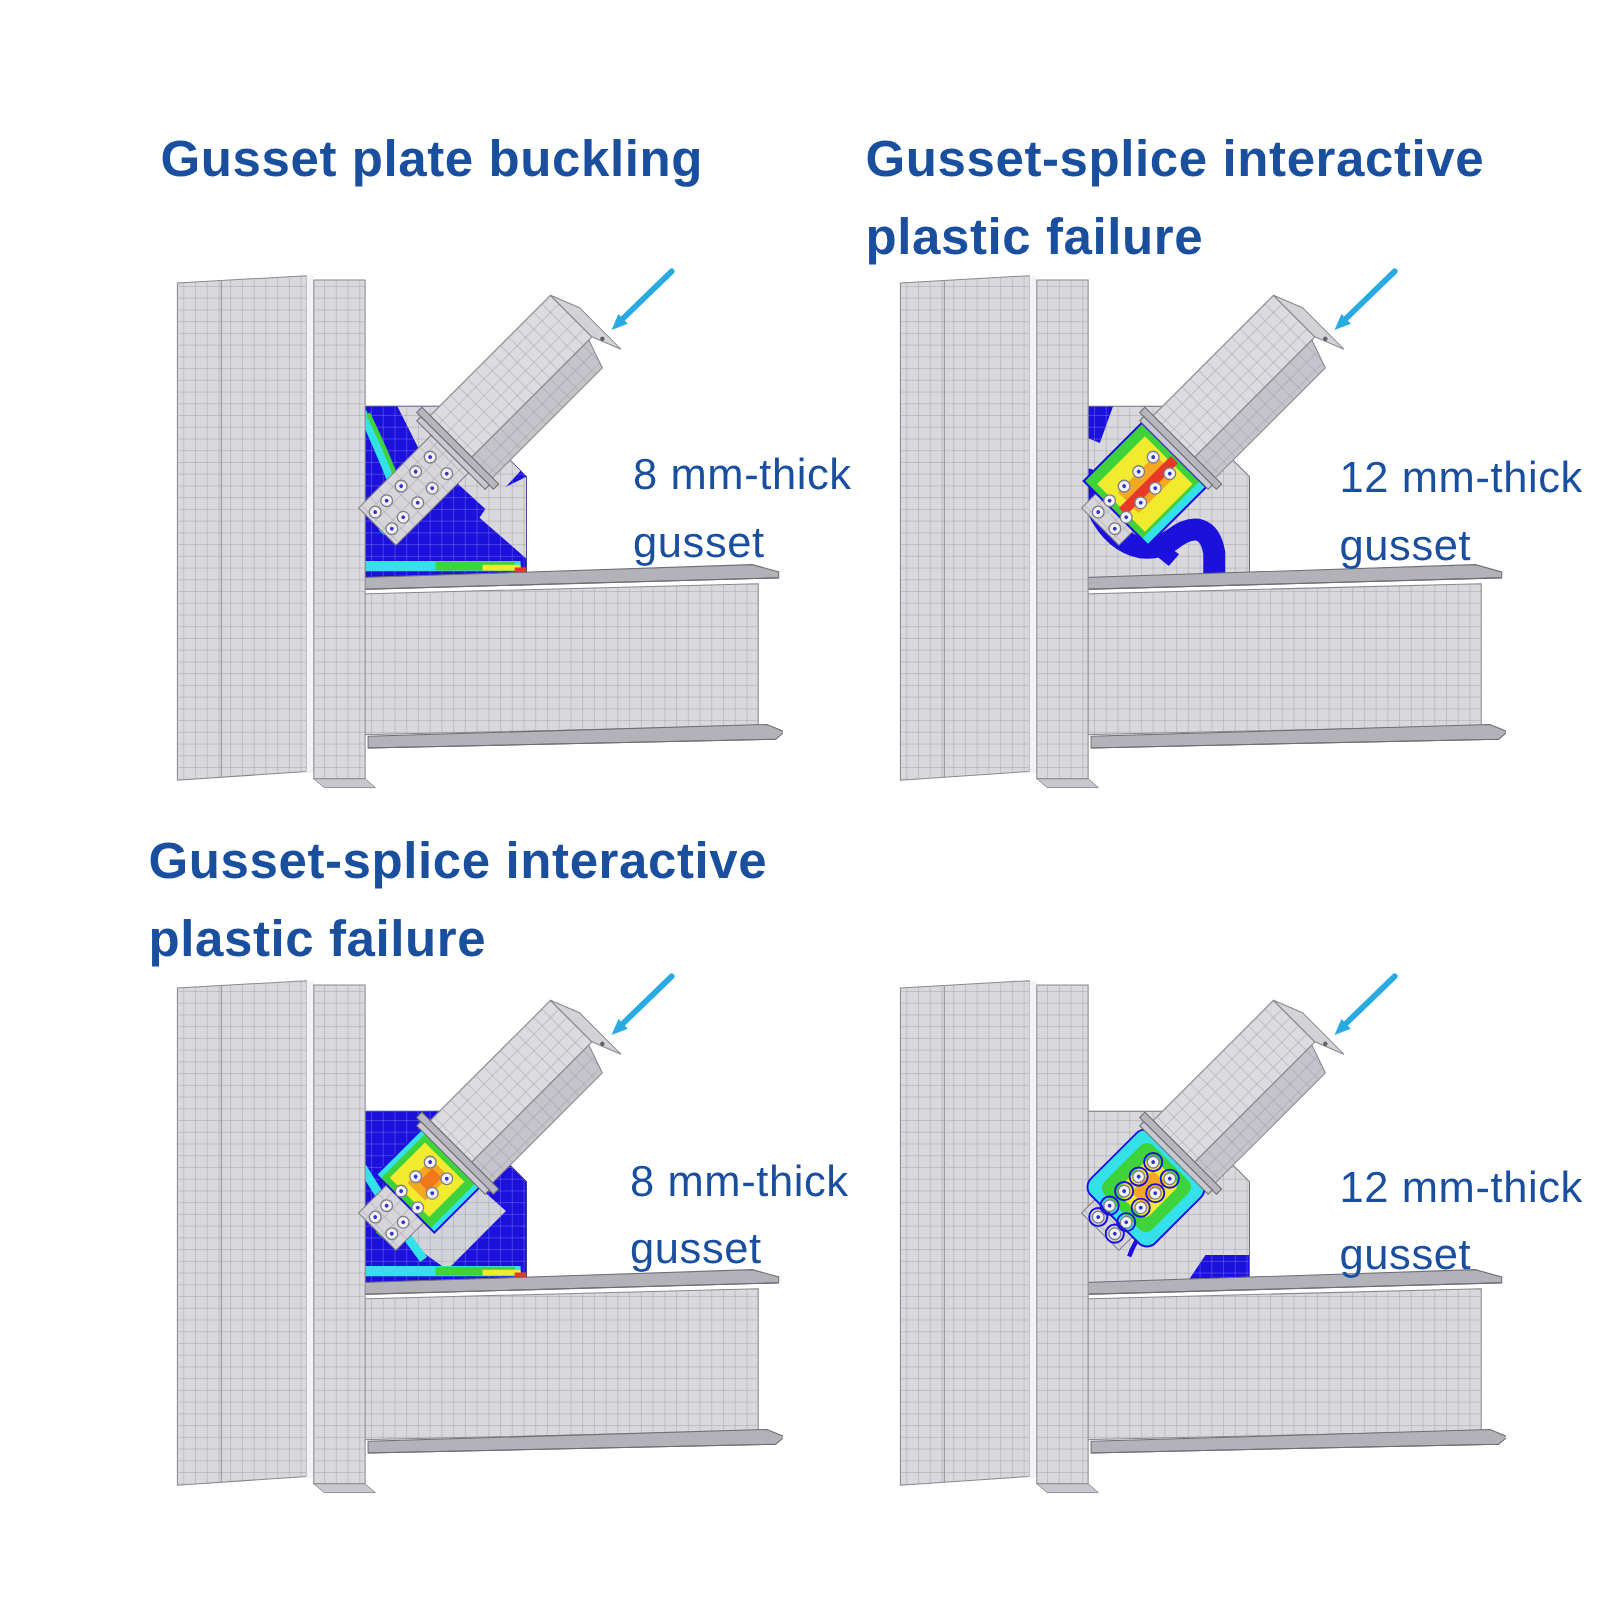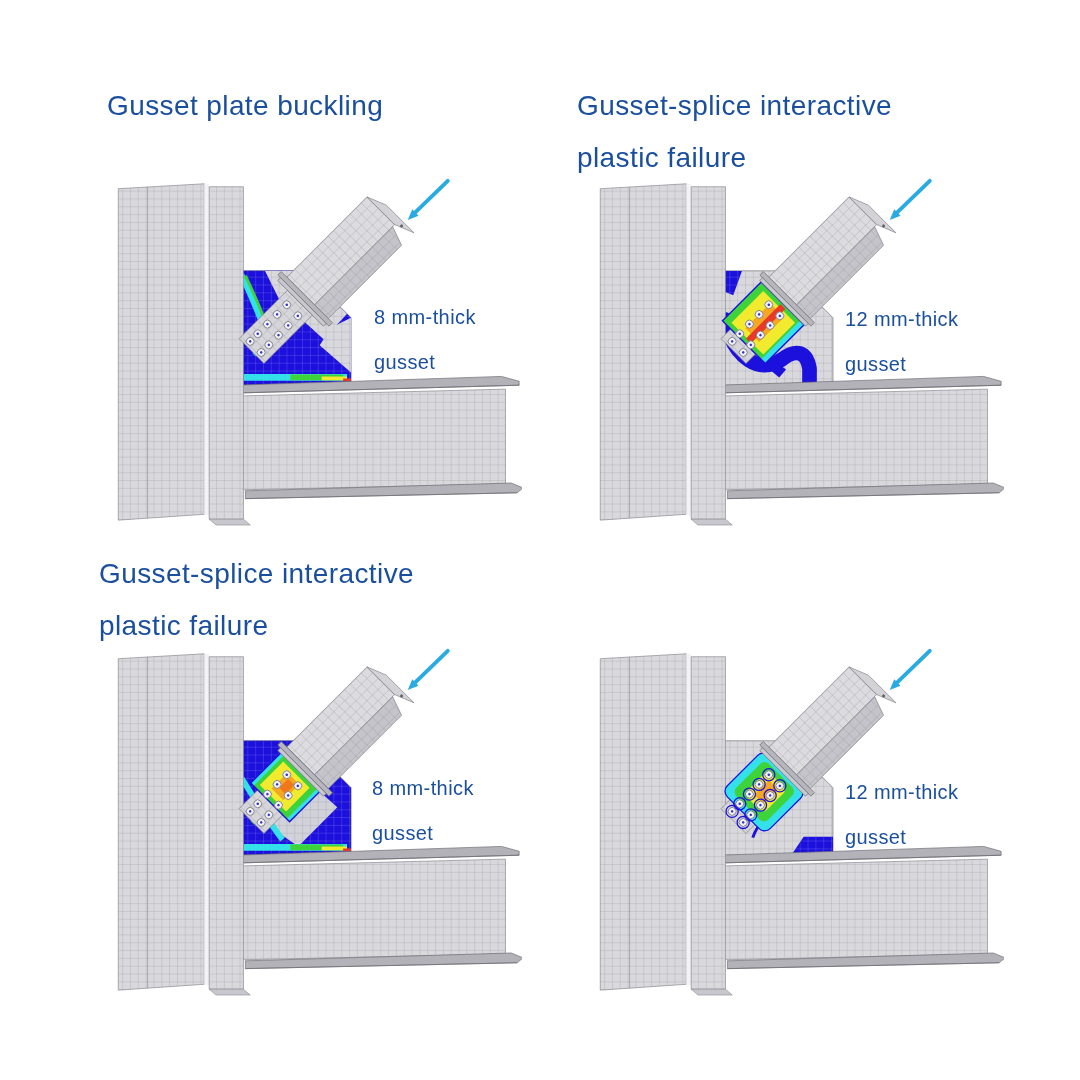--- a/index.html
+++ b/index.html
@@ -1,20 +1,20 @@
 <!DOCTYPE html>
 <html><head>
 <meta charset="utf-8">
 <style>
   html,body{margin:0;padding:0;width:1080px;height:1080px;background:#ffffff;overflow:hidden;}
   body{position:relative;font-family:"Liberation Sans",sans-serif;--blue:#1a4f9e;}
   .panel{position:absolute;inset:0;pointer-events:none;}
-  .q-title{position:absolute;color:var(--blue);font-size:28px;line-height:52px;letter-spacing:.4px;font-weight:400;white-space:nowrap;}
+  .q-title{position:absolute;color:var(--blue);font-size:34px;line-height:52px;letter-spacing:.4px;font-weight:700;white-space:nowrap;}
   .q-title span{display:block;}
-  .q-label{position:absolute;color:var(--blue);font-size:20px;line-height:45px;letter-spacing:.4px;white-space:nowrap;}
+  .q-label{position:absolute;color:var(--blue);font-size:29px;line-height:45px;letter-spacing:.4px;white-space:nowrap;margin-left:48px;}
   .q-label span{display:block;}
   .scene{position:absolute;width:432px;height:352px;}
   .scene svg{width:100%;height:100%;display:block;}
   
   .p0 .q-title{left:107px;top:80px;}
   .p0 .scene{left:90px;top:175px;}
   .p0 .q-label{left:374px;top:295px;}
   .p1 .q-title{left:577px;top:80px;}
   .p1 .scene{left:572px;top:175px;}
   .p1 .q-label{left:845px;top:297px;}

